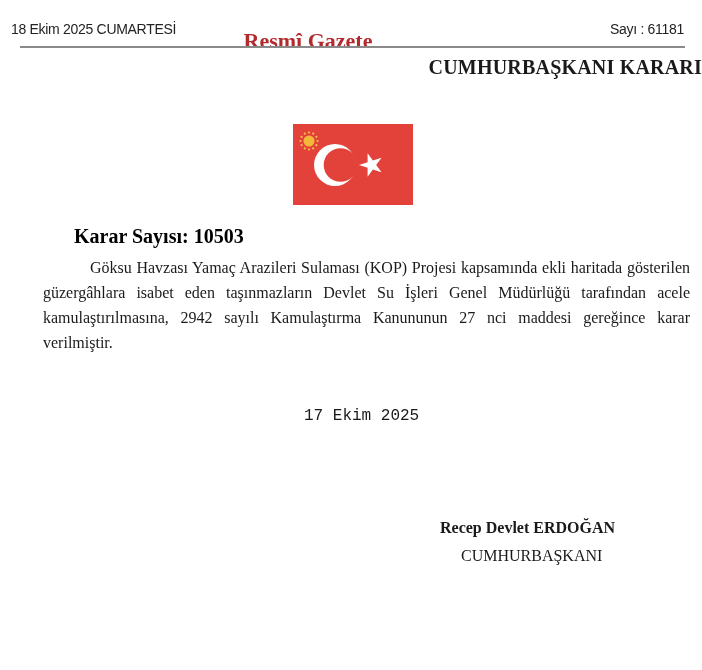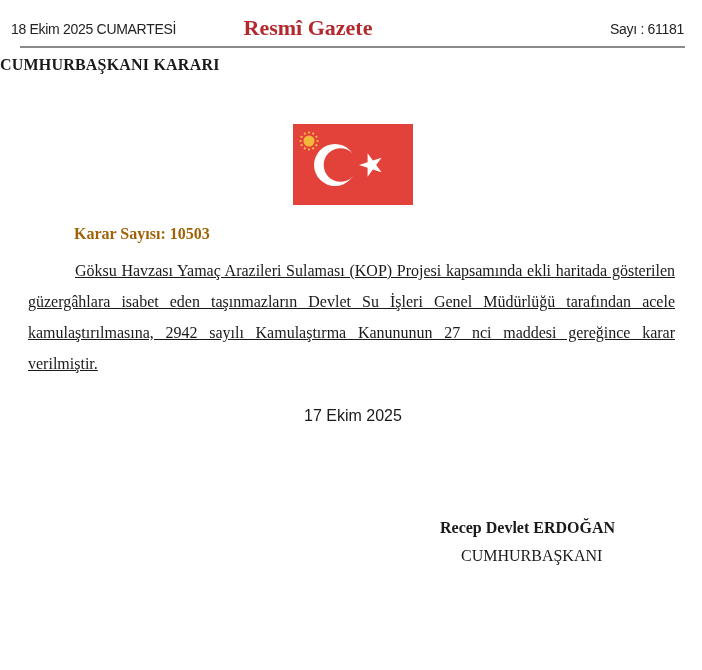--- a/index.html
+++ b/index.html
@@ -1,25 +1,25 @@
 <!DOCTYPE html>
 <html><head>
   <meta charset="utf-8">
   <style>
     html, body { margin: 0; padding: 0; background: #ffffff; }
     body { width: 702px; height: 670px; position: relative; overflow: hidden; color: #1a1a1a; }
     .header-date { position: absolute; left: 11px; top: 21px; font-family: "Liberation Sans", sans-serif; font-size: 14px; letter-spacing: -0.3px; color: #222; }
-    .header-title { position: absolute; left: 0; width: 616px; top: 15px; text-align: center; font-family: "Liberation Serif", serif; font-weight: bold; font-size: 22px; color: #b22a2e; }
+    .header-title { position: absolute; left: 0; width: 616px; top: 28px; text-align: center; font-family: "Liberation Serif", serif; font-weight: bold; font-size: 22px; color: #b22a2e; }
     .header-issue { position: absolute; right: 18px; top: 21px; font-family: "Liberation Sans", sans-serif; font-size: 14px; letter-spacing: -0.3px; color: #222; }
     .header-rule { position: absolute; left: 20px; width: 665px; top: 46px; height: 2px; background: #8a8a8a; }
-    .doc-type { position: absolute; left: 0; width: 702px; top: 56px; text-align: left; font-family: "Liberation Serif", serif; font-weight: bold; font-size: 16px; color: #1a1a1a; letter-spacing: 0.2px; }
+    .doc-type { position: absolute; left: 0; width: 702px; top: 56px; text-align: right; font-family: "Liberation Serif", serif; font-weight: bold; font-size: 20px; color: #1a1a1a; letter-spacing: 0.2px; }
     .flag { position: absolute; left: 293px; top: 124px; width: 120px; height: 81px; }
-    .decision-no { position: absolute; left: 74px; top: 225px; font-family: "Liberation Serif", serif; font-weight: bold; font-size: 16px; color: #a16207; }
-    .body-text { position: absolute; left: 28px; width: 647px; top: 255px; font-family: "Liberation Serif", serif; font-size: 16px; line-height: 31px; text-align: justify; color: #1a1a1a; text-indent: 47px; text-decoration: underline; }
-    .sign-date { position: absolute; left: 304px; top: 407px; font-family: Liberation Sans, sans-serif; font-size: 16px; color: #1a1a1a; }
+    .decision-no { position: absolute; left: 74px; top: 225px; font-family: "Liberation Serif", serif; font-weight: bold; font-size: 20px; color: #000000; }
+    .body-text { position: absolute; left: 43px; width: 647px; top: 255px; font-family: "Liberation Serif", serif; font-size: 16px; line-height: 25px; text-align: justify; color: #1a1a1a; text-indent: 47px; }
+    .sign-date { position: absolute; left: 304px; top: 407px; font-family: Liberation Mono, monospace; font-size: 16px; color: #1a1a1a; }
     .signer-name { position: absolute; left: 440px; top: 519px; font-family: "Liberation Serif", serif; font-weight: bold; font-size: 16px; color: #1a1a1a; }
     .signer-title { position: absolute; left: 461px; top: 547px; font-family: "Liberation Serif", serif; font-size: 16px; color: #1a1a1a; text-align: center; }
   </style>
 </head>
 <body>
 
 <div>
   <div class="header-date">18 Ekim 2025 CUMARTESİ</div>
   <div class="header-title">Resmî Gazete</div>
   <div class="header-issue">Sayı : 61181</div>

